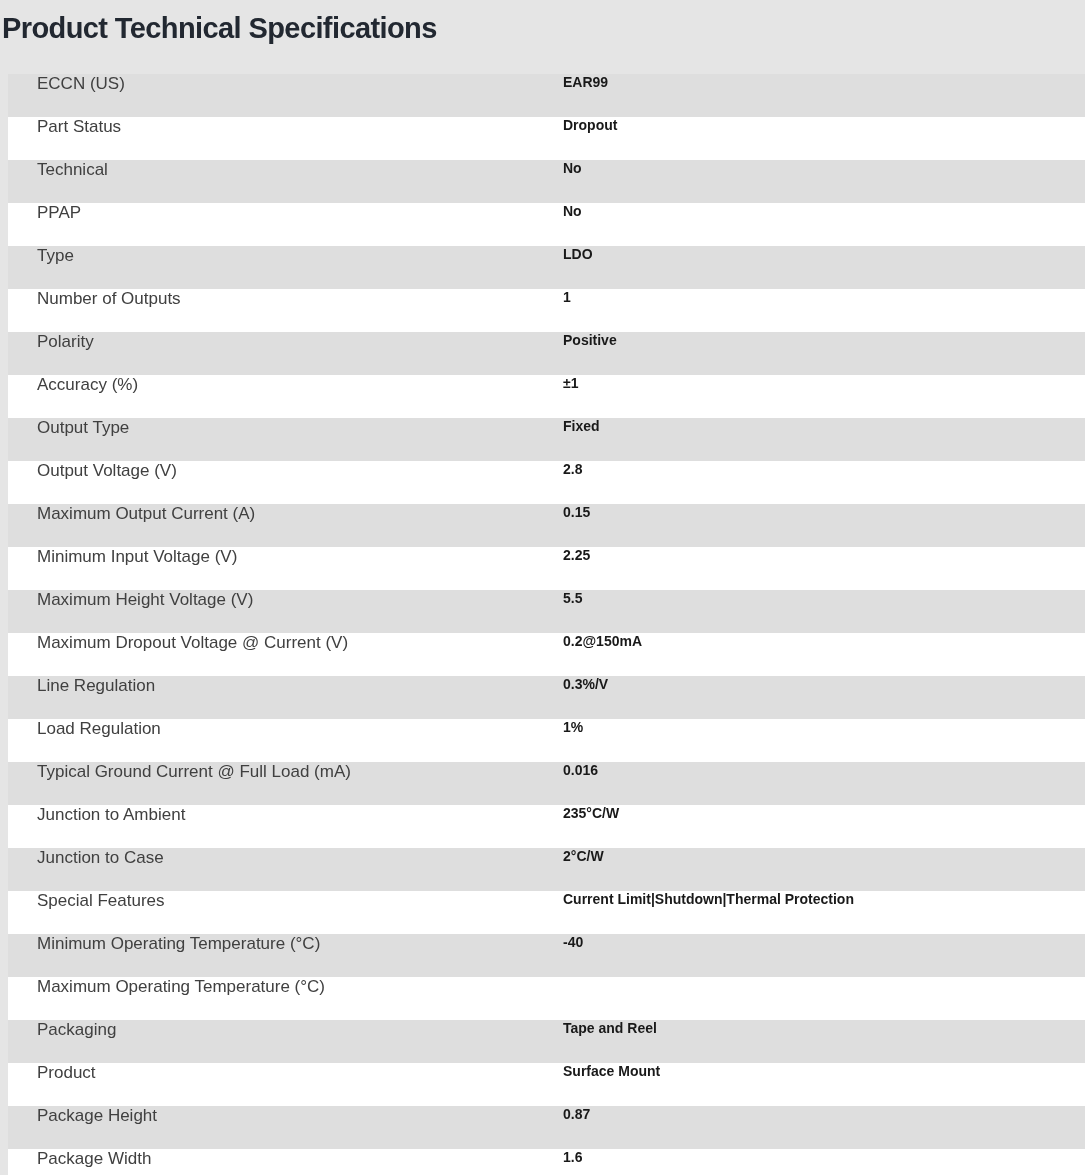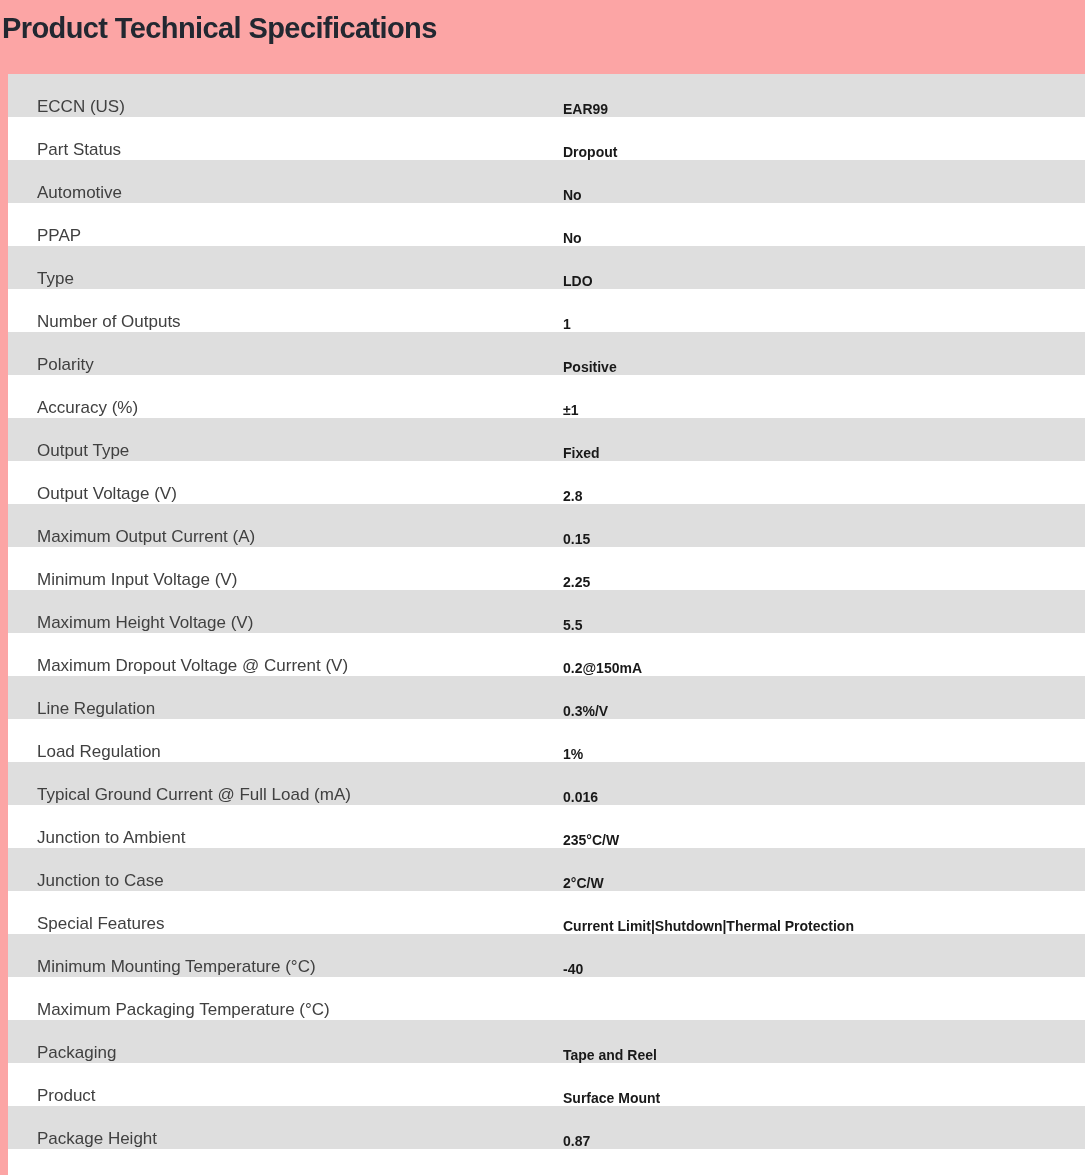--- a/index.html
+++ b/index.html
@@ -4,36 +4,36 @@
 <style>
   :root{
     --row-alt-bg:#dedede;
     --label-color:#404040;
     --value-color:#191919;
     --title-color:#222831;
   }
   *{box-sizing:border-box;margin:0;padding:0;}
   html,body{width:1085px;height:1175px;overflow:hidden;background:#ffffff;}
   body{font-family:"Liberation Sans", sans-serif;}
-  .page{width:1085px;height:1175px;position:relative;background:#fca5a5;}
+  .page{width:1085px;height:1175px;position:relative;background:#e5e5e5;}
   .page-header{height:74px;padding:10px 0 0 2px;}
   .page-title{
     font-size:29px;
     font-weight:700;
     letter-spacing:-0.6px;
     color:var(--title-color);
     line-height:1.25;
   }
   .spec-table{
     margin-left:8px;
     width:1077px;
   }
   .spec-row{
     display:flex;
-    align-items:flex-end;
+    align-items:flex-start;
     height:43px;
     background:#ffffff;
   }
   .spec-row.alt{
     background:var(--row-alt-bg);
   }
   .spec-label{
     width:555px;
     padding-left:29px;
     font-size:17px;
@@ -60,21 +60,21 @@
   <div class="spec-table">
       <div class="spec-row alt">
     <div class="spec-label">ECCN (US)</div>
     <div class="spec-value">EAR99</div>
   </div>
       <div class="spec-row">
     <div class="spec-label">Part Status</div>
     <div class="spec-value">Dropout</div>
   </div>
       <div class="spec-row alt">
-    <div class="spec-label">Automotive</div>
+    <div class="spec-label">Technical</div>
     <div class="spec-value">No</div>
   </div>
       <div class="spec-row">
     <div class="spec-label">PPAP</div>
     <div class="spec-value">No</div>
   </div>
       <div class="spec-row alt">
     <div class="spec-label">Type</div>
     <div class="spec-value">LDO</div>
   </div>
@@ -132,25 +132,25 @@
   </div>
       <div class="spec-row alt">
     <div class="spec-label">Junction to Case</div>
     <div class="spec-value">2°C/W</div>
   </div>
       <div class="spec-row">
     <div class="spec-label">Special Features</div>
     <div class="spec-value">Current Limit|Shutdown|Thermal Protection</div>
   </div>
       <div class="spec-row alt">
-    <div class="spec-label">Minimum Mounting Temperature (°C)</div>
+    <div class="spec-label">Minimum Operating Temperature (°C)</div>
     <div class="spec-value">-40</div>
   </div>
       <div class="spec-row">
-    <div class="spec-label">Maximum Packaging Temperature (°C)</div>
+    <div class="spec-label">Maximum Operating Temperature (°C)</div>
   </div>
       <div class="spec-row alt">
     <div class="spec-label">Packaging</div>
     <div class="spec-value">Tape and Reel</div>
   </div>
       <div class="spec-row">
     <div class="spec-label">Product</div>
     <div class="spec-value">Surface Mount</div>
   </div>
       <div class="spec-row alt">

